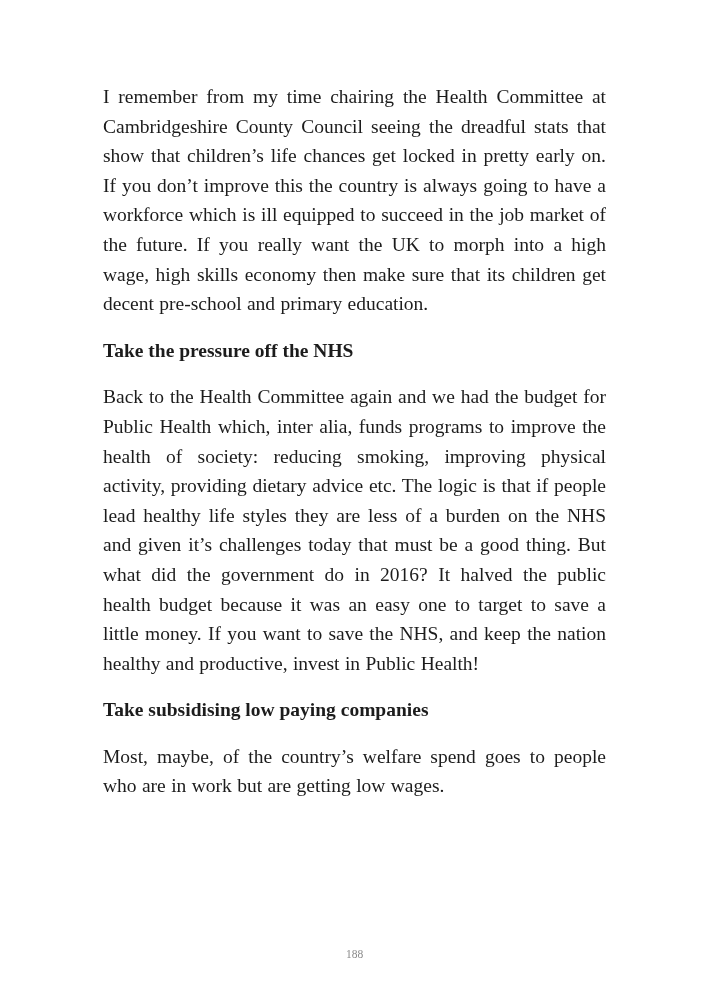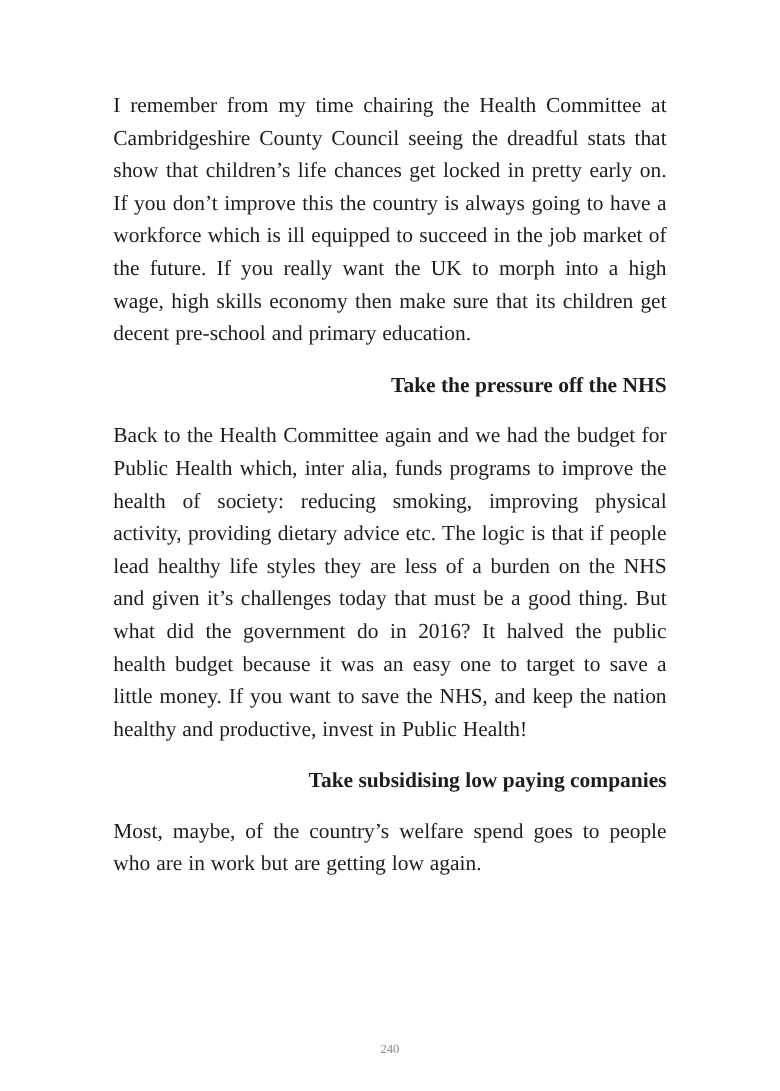--- a/index.html
+++ b/index.html
@@ -28,21 +28,21 @@
     line-height: 29.6px;
     text-align: justify;
     text-justify: inter-word;
     margin: 0 0 17px 0;
     word-spacing: 0.5px;
   }
   .head {
     font-size: 19.5px;
     line-height: 29.6px;
     font-weight: bold;
-    text-align: right;
+    text-align: left;
     margin: 16px 0 17px 0;
   }
   .page-number {
     position: absolute;
     bottom: 32px;
     left: 0;
     width: 709px;
     text-align: center;
     font-size: 11.5px;
     color: #8a8a8a;
@@ -51,16 +51,16 @@
 </style>
 </head>
 <body>
 
 <div class="page">
   <div class="content">
     <p class="para">I remember from my time chairing the Health Committee at Cambridgeshire County Council seeing the dreadful stats that show that children’s life chances get locked in pretty early on. If you don’t improve this the country is always going to have a workforce which is ill equipped to succeed in the job market of the future. If you really want the UK to morph into a high wage, high skills economy then make sure that its children get decent pre-school and primary education.</p>
     <h2 class="head">Take the pressure off the NHS</h2>
     <p class="para">Back to the Health Committee again and we had the budget for Public Health which, inter alia, funds programs to improve the health of society: reducing smoking, improving physical activity, providing dietary advice etc. The logic is that if people lead healthy life styles they are less of a burden on the NHS and given it’s challenges today that must be a good thing. But what did the government do in 2016? It halved the public health budget because it was an easy one to target to save a little money. If you want to save the NHS, and keep the nation healthy and productive, invest in Public Health!</p>
     <h2 class="head">Take subsidising low paying companies</h2>
-    <p class="para">Most, maybe, of the country’s welfare spend goes to people who are in work but are getting low again.</p>
+    <p class="para">Most, maybe, of the country’s welfare spend goes to people who are in work but are getting low wages.</p>
   </div>
-  <div class="page-number">240</div>
+  <div class="page-number">188</div>
 </div>
 
 </body></html>

